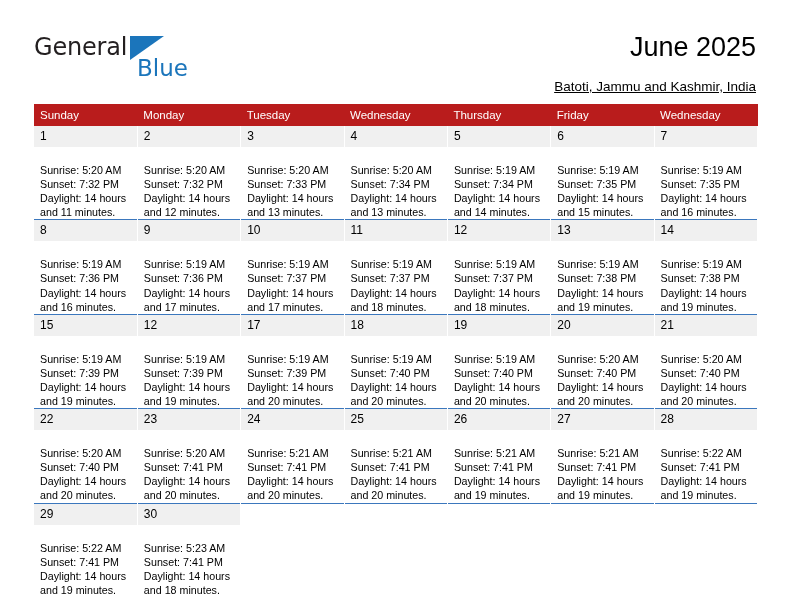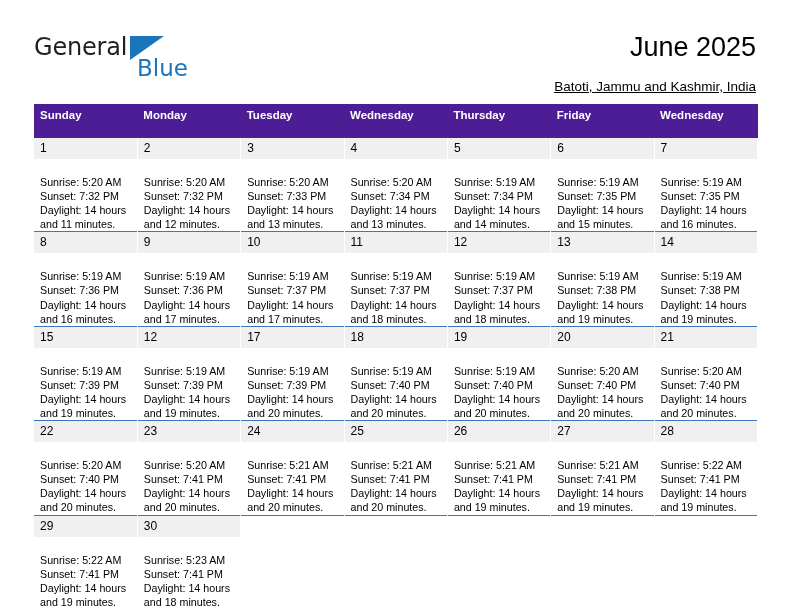--- a/index.html
+++ b/index.html
@@ -86,26 +86,26 @@
   
   .calendar {
     position: absolute;
     left: 34px;
     top: 104px;
     width: 724px;
     border-collapse: collapse;
     table-layout: fixed;
   }
   .calendar th {
-    background: #4c1d95;
+    background: #b91c1c;
     color: #ffffff;
     font-size: 11.5px;
-    font-weight: bold;
+    font-weight: normal;
     text-align: left;
-    padding: 5px 0 17px 6px;
+    padding: 5px 0 5px 6px;
     height: 11px;
     border: none;
   }
   .calendar td {
     vertical-align: top;
     padding: 0;
     height: 89px;
     border-top: 1px solid #3b77bd;
     border-right: 1px solid #ffffff;
     background: #ffffff;

